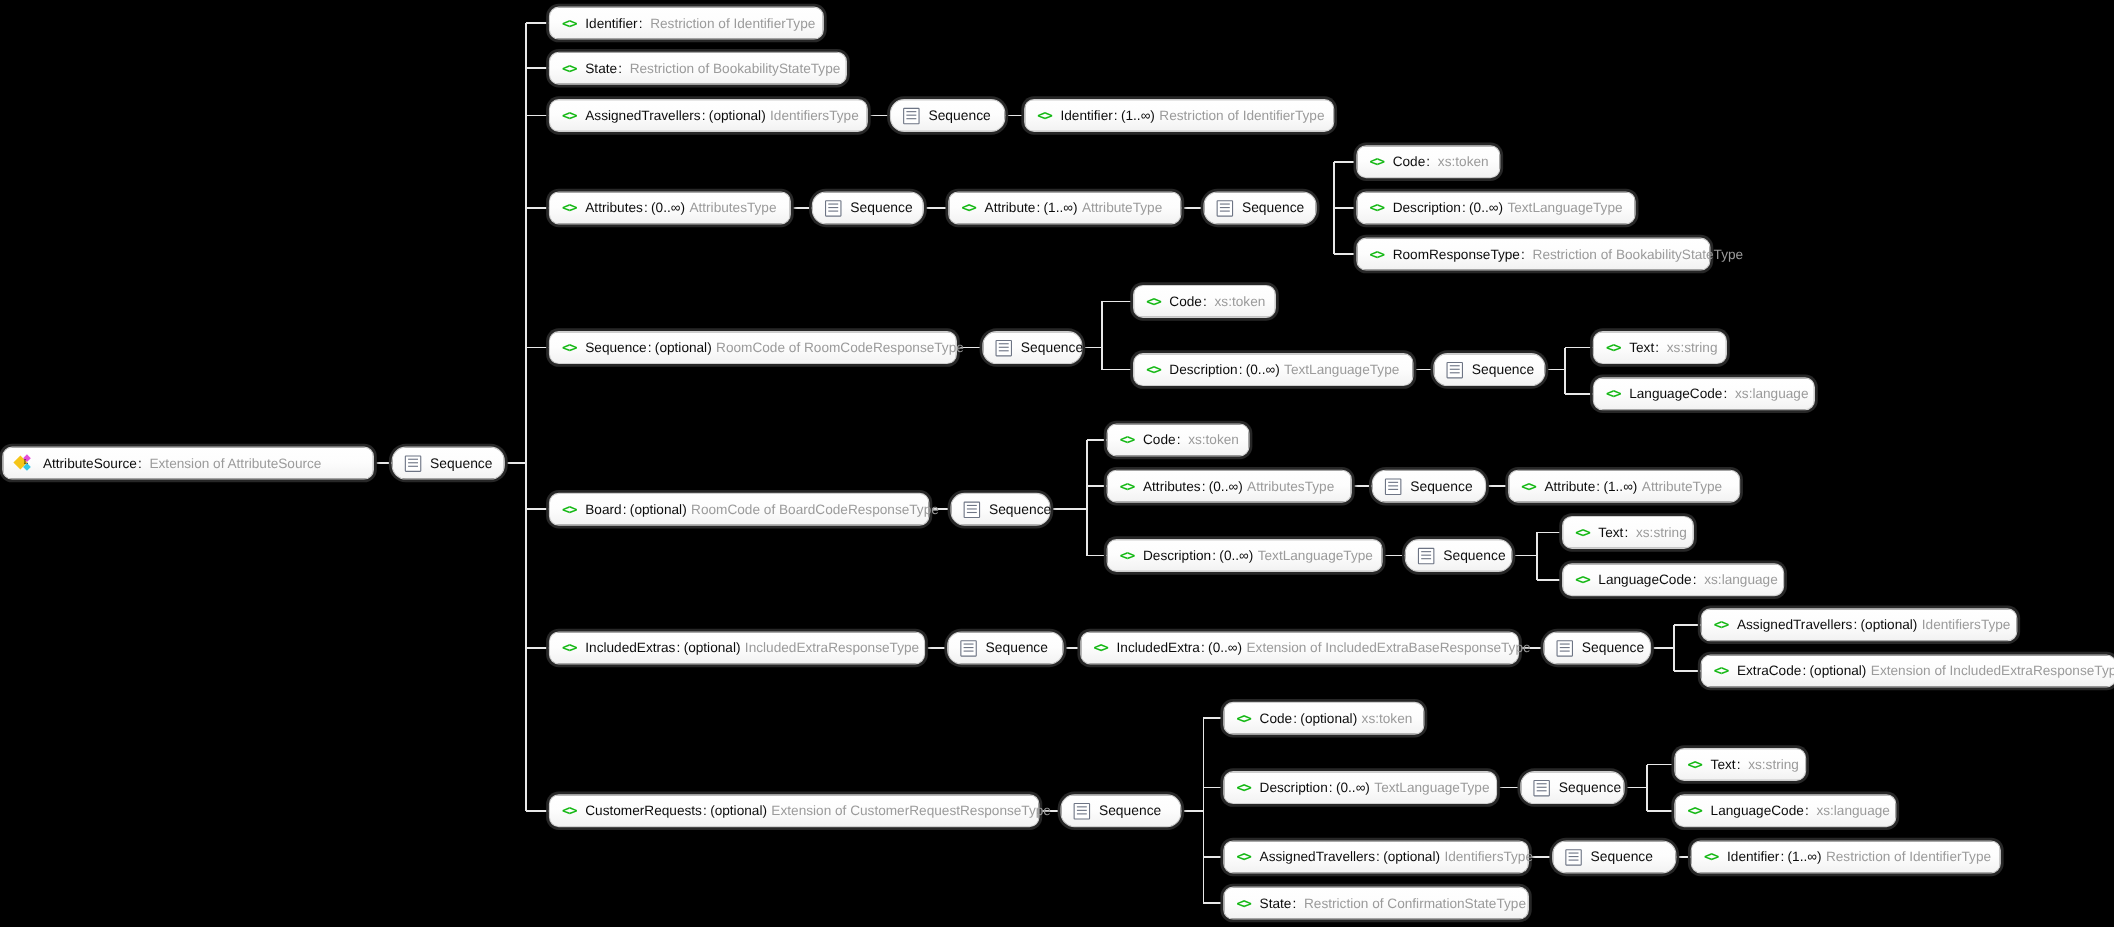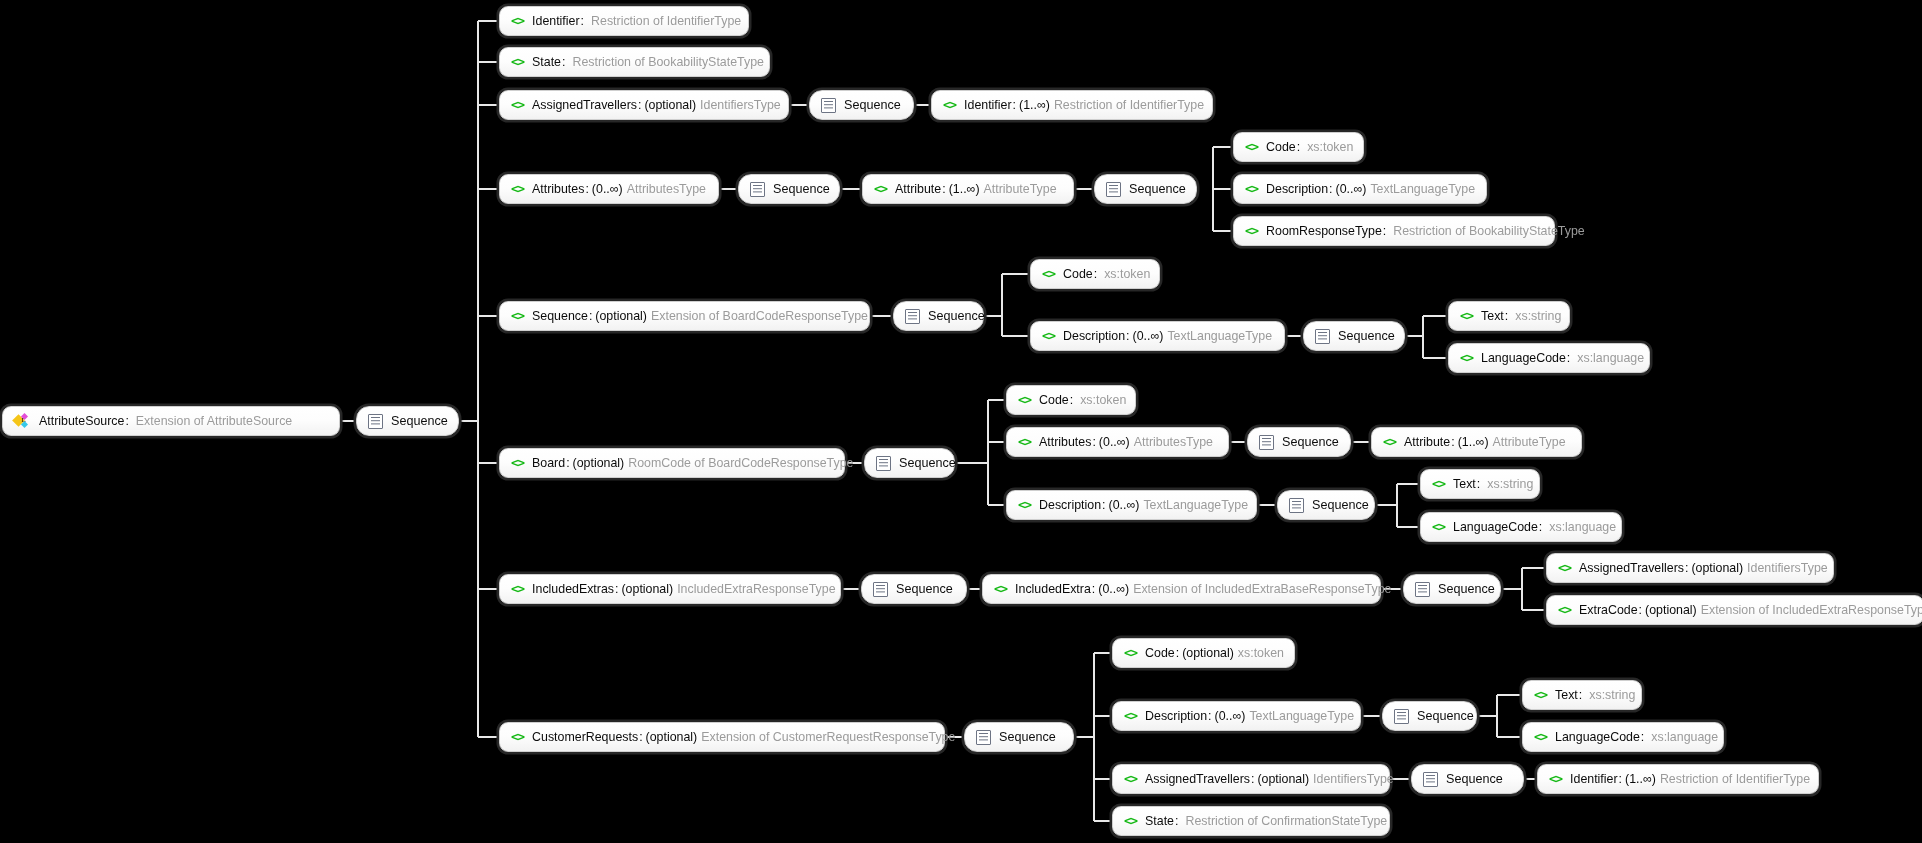--- a/index.html
+++ b/index.html
@@ -323,21 +323,21 @@
     <span class="nm">RoomResponseType</span>
     <span class="sep">:</span>
     <span class="typ">Restriction of BookabilityStateType</span>
   </div>
 
   <div class="node" style="left:499px; top:301px; width:371px;">
     <span class="ico-el">&lt;&gt;</span>
     <span class="nm">Sequence</span>
     <span class="sep">:</span>
     <span class="occ">(optional)</span>
-    <span class="typ">Extension of BoardCodeResponseType</span>
+    <span class="typ">RoomCode of RoomCodeResponseType</span>
   </div>
 
   <div class="node seq" style="left:893px; top:301px; width:91px;">
     <span class="ico-seq"></span>
     <span class="seqlbl">Sequence</span>
   </div>
 
   <div class="node" style="left:1030px; top:259px; width:130px;">
     <span class="ico-el">&lt;&gt;</span>
     <span class="nm">Code</span>

